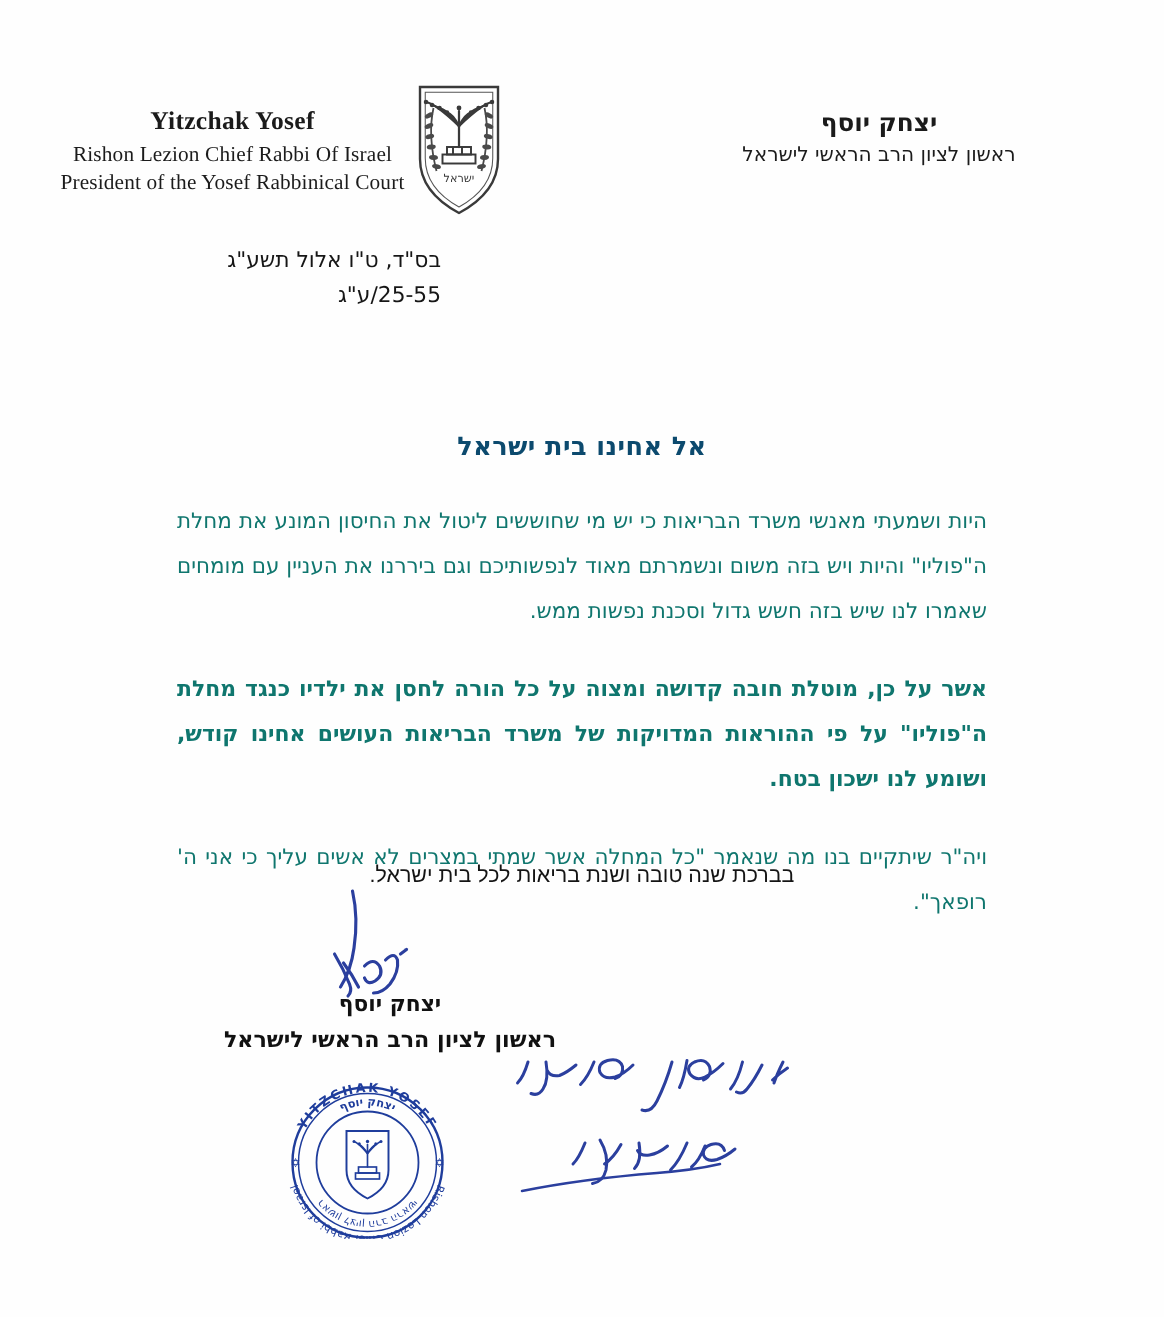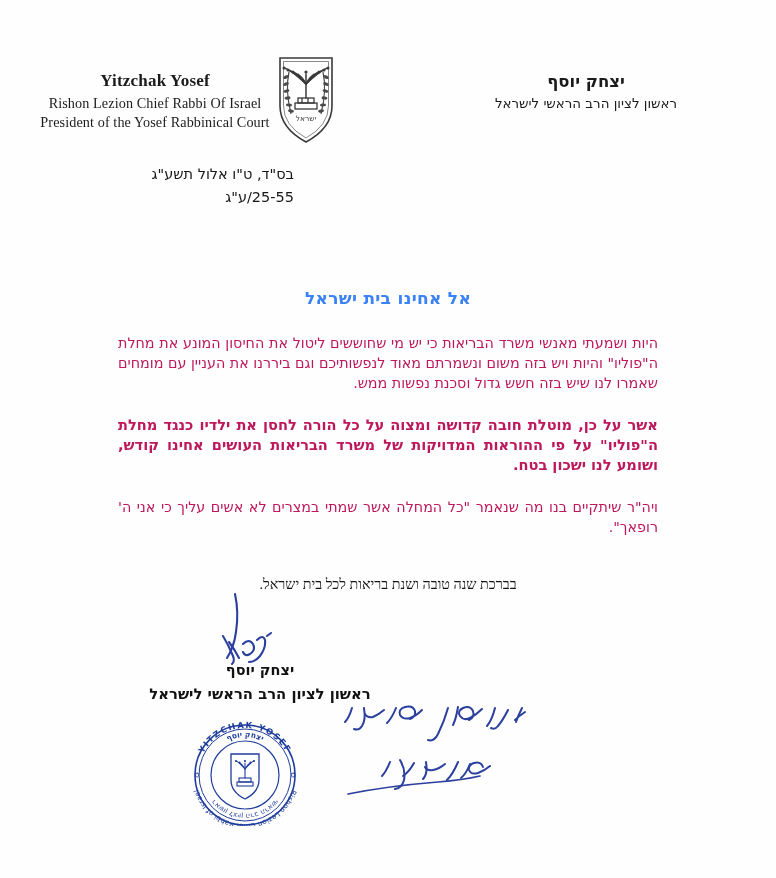--- a/index.html
+++ b/index.html
@@ -97,55 +97,55 @@
     position: absolute;
     top: 288px;
     left: 0;
     width: 776px;
     text-align: center;
     direction: rtl;
     font-family: "DejaVu Sans", "Liberation Sans", sans-serif;
     font-weight: bold;
     font-size: 17px;
     letter-spacing: 0.3px;
-    color: #3b82f6;
+    color: #0c4a6e;
   }
 
   
   .body-text {
     position: absolute;
     top: 333px;
     right: 118px;
     width: 540px;
     direction: rtl;
     text-align: justify;
     font-family: "DejaVu Sans", "Liberation Sans", sans-serif;
     font-size: 14.3px;
-    line-height: 20px;
-    color: #be185d;
+    line-height: 30px;
+    color: #0f766e;
   }
   .body-text p {
     margin: 0 0 22px 0;
     text-align: justify;
     text-justify: inter-word;
   }
   .body-text p.bold-para {
     font-weight: bold;
     font-size: 14.6px;
   }
   .body-text p:last-child { margin-bottom: 0; }
 
   .closing {
     position: absolute;
     top: 576px;
     right: 118px;
     width: 540px;
     direction: rtl;
     text-align: center;
-    font-family: Liberation Serif, serif;
+    font-family: Liberation Sans, sans-serif;
     font-size: 14.3px;
     color: #141414;
   }
 
   
   .sig-block {
     position: absolute;
     top: 660px;
     left: 0;
     width: 520px;

